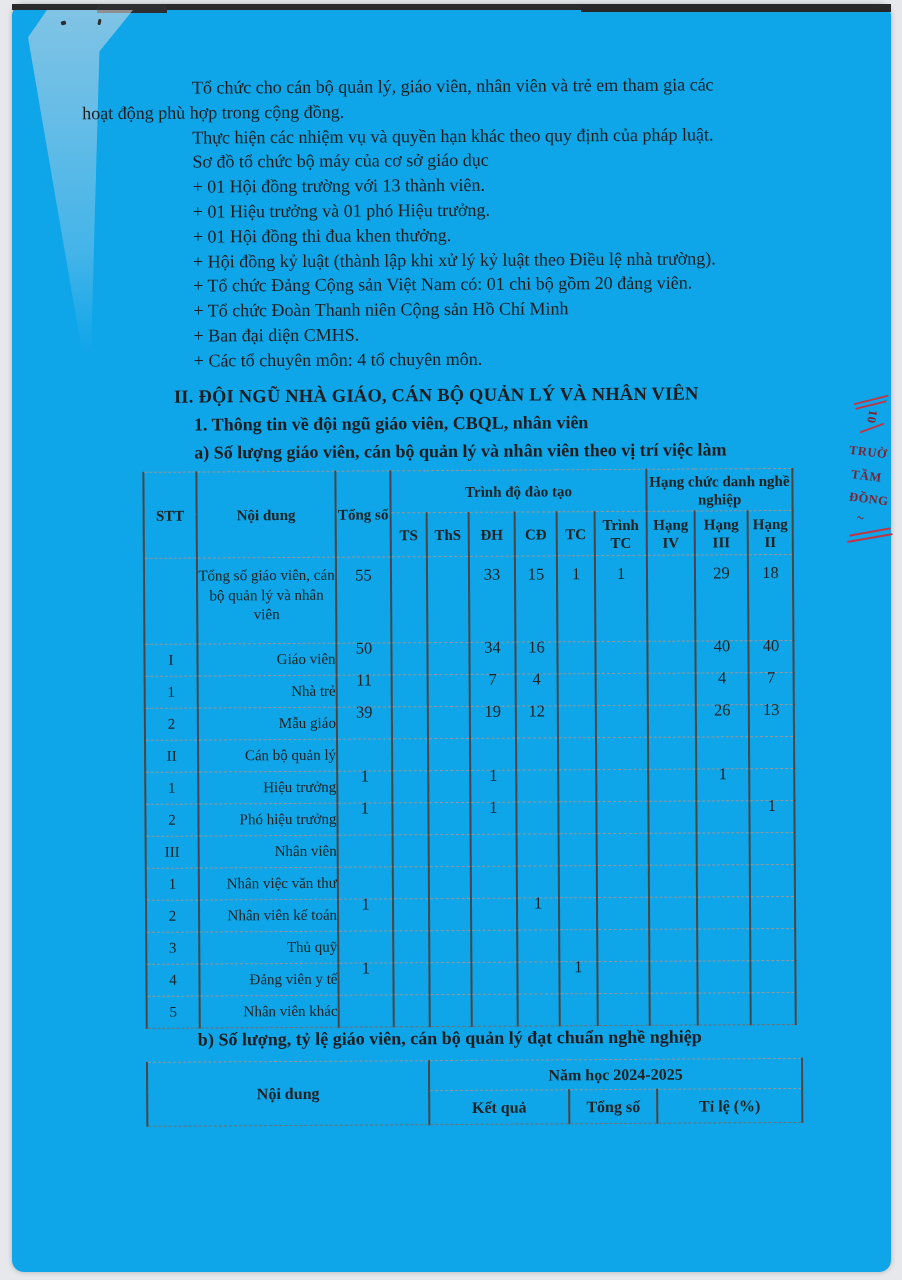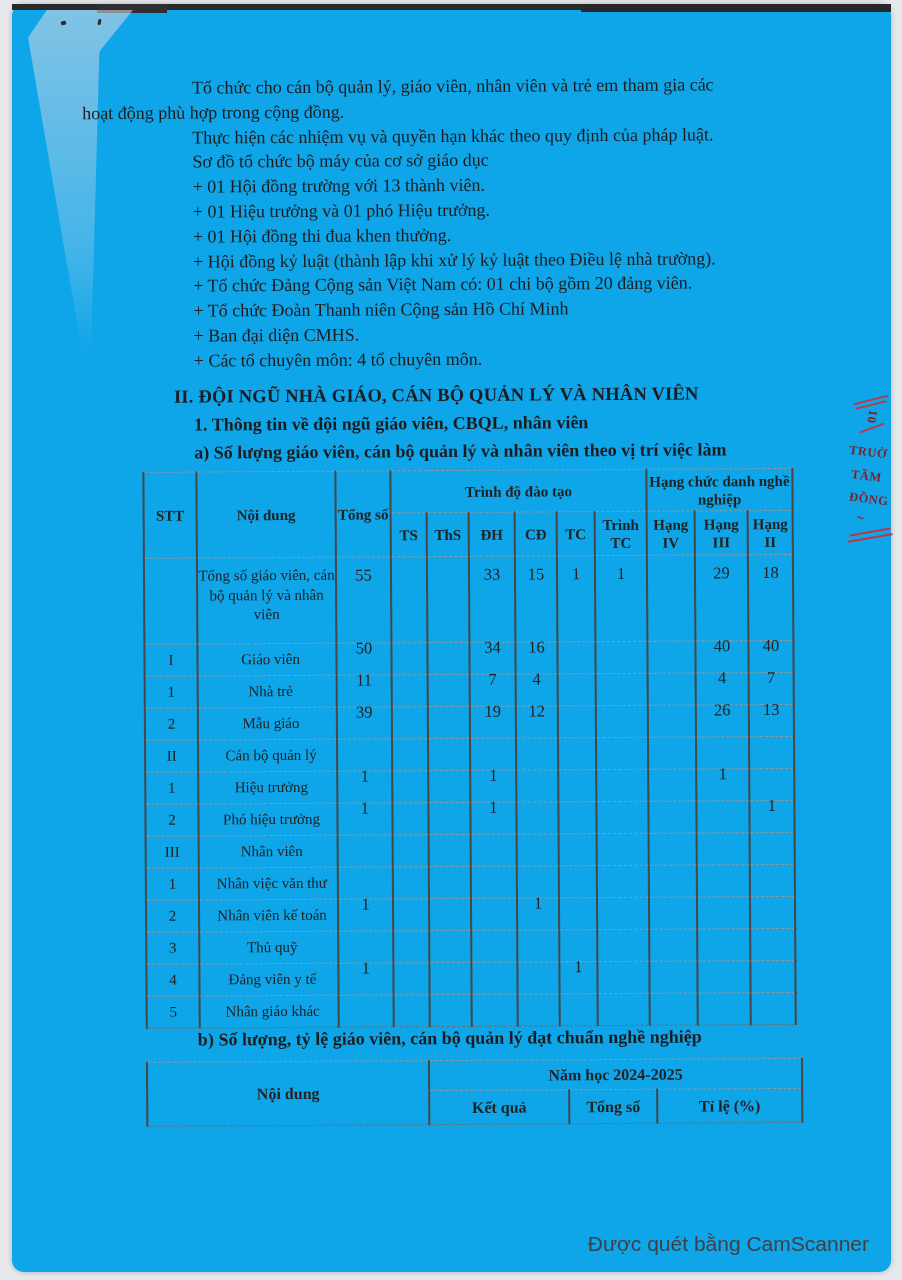--- a/index.html
+++ b/index.html
@@ -52,21 +52,21 @@
     border-top:1px dashed #979797;
     padding:0;overflow:visible;
   }
   .tbl thead th{font-weight:700;font-size:15px;line-height:1.2;text-align:center;vertical-align:middle;}
   .tbl-a{position:absolute;left:131px;top:466px;width:649px;}
   .tbl-a thead tr.tier1{height:42px;}
   .tbl-a thead tr.tier2{height:44px;}
   .tbl-a tbody tr{height:32px;}
   .tbl-a tbody tr.tall{height:86px;}
   .tbl-a tbody td{text-align:center;vertical-align:middle;font-size:15px;}
-  .tbl-a tbody td.lbl{text-align:center;padding-left:7px;}
+  .tbl-a tbody td.lbl{text-align:right;padding-left:7px;}
   .tbl-a tbody td.num{font-size:16.5px;}
   .tbl-a tbody td.num .v{display:inline-block;}
   .tbl-a tbody tr.lift td.num .v{transform:translateY(-11px);}
   .tbl-a tbody tr.bold td.lbl,.tbl-a tbody tr.bold td.stt{font-weight:400;}
   .tbl-a tbody tr.center td.lbl{text-align:center;padding-left:0;line-height:1.3;}
   .tbl-a tbody tr.tall td{vertical-align:top;padding-top:8px;}
 
   .b-heading{position:absolute;left:183px;top:1024px;font-weight:700;font-size:18px;white-space:nowrap;}
   .tbl-b{position:absolute;left:131px;top:1056px;width:655px;}
   .tbl-b thead tr.tier1{height:30px;}
@@ -326,21 +326,21 @@
             <td class="num"><span class="v"></span></td>
             <td class="num"><span class="v"></span></td>
             <td class="num"><span class="v">1</span></td>
             <td class="num"><span class="v"></span></td>
             <td class="num"><span class="v"></span></td>
             <td class="num"><span class="v"></span></td>
             <td class="num"><span class="v"></span></td>
           </tr>
           <tr class="">
             <td class="stt"><span class="v">5</span></td>
-            <td class="lbl"><span class="v">Nhân giáo khác</span></td>
+            <td class="lbl"><span class="v">Nhân viên khác</span></td>
             <td class="num"><span class="v"></span></td>
             <td class="num"><span class="v"></span></td>
             <td class="num"><span class="v"></span></td>
             <td class="num"><span class="v"></span></td>
             <td class="num"><span class="v"></span></td>
             <td class="num"><span class="v"></span></td>
             <td class="num"><span class="v"></span></td>
             <td class="num"><span class="v"></span></td>
             <td class="num"><span class="v"></span></td>
             <td class="num"><span class="v"></span></td>
@@ -378,14 +378,13 @@
     <div class="frag f10">10</div>
     <div class="rline rl-c"></div>
     <div class="frag f1">TRUỜ</div>
     <div class="frag f2">TẦM</div>
     <div class="frag f3">ĐỒNG</div>
     <div class="frag fsq">~</div>
     <div class="rline rl-d"></div>
     <div class="rline rl-e"></div>
   </div>
 
-  <div class="footer-mark">Được quét bằng CamScanner</div>
 </div>
 
 </body></html>

